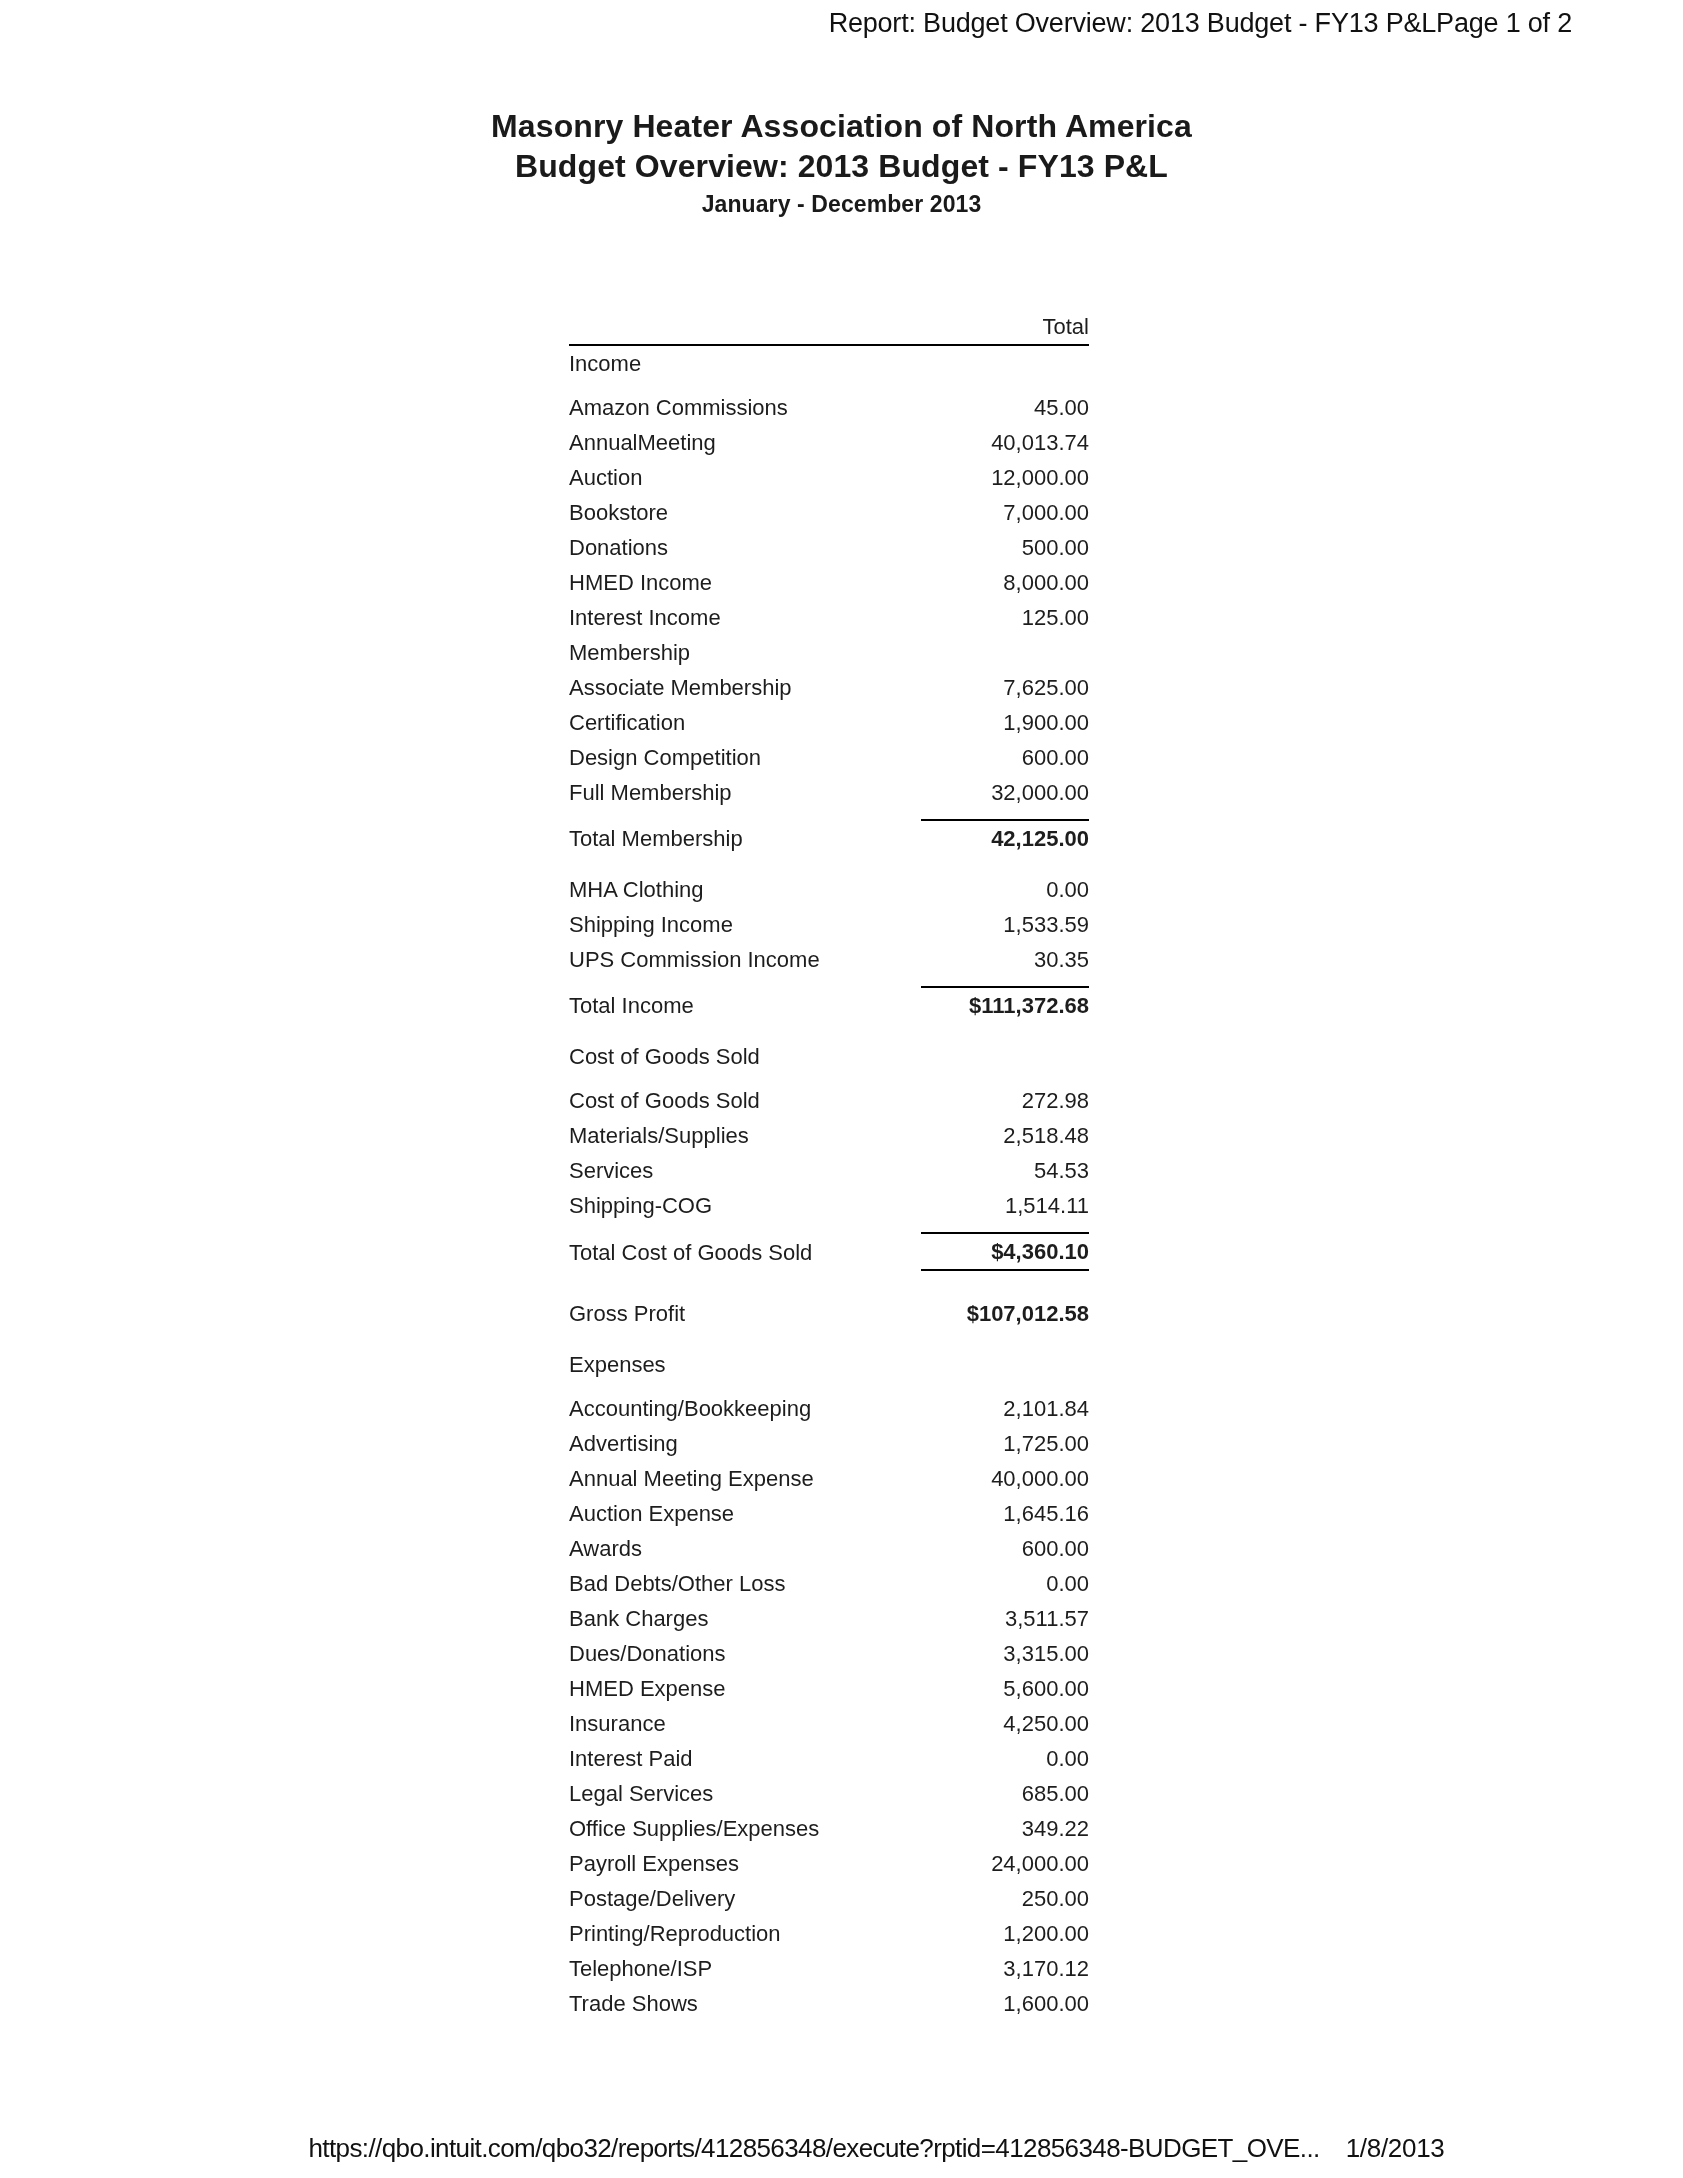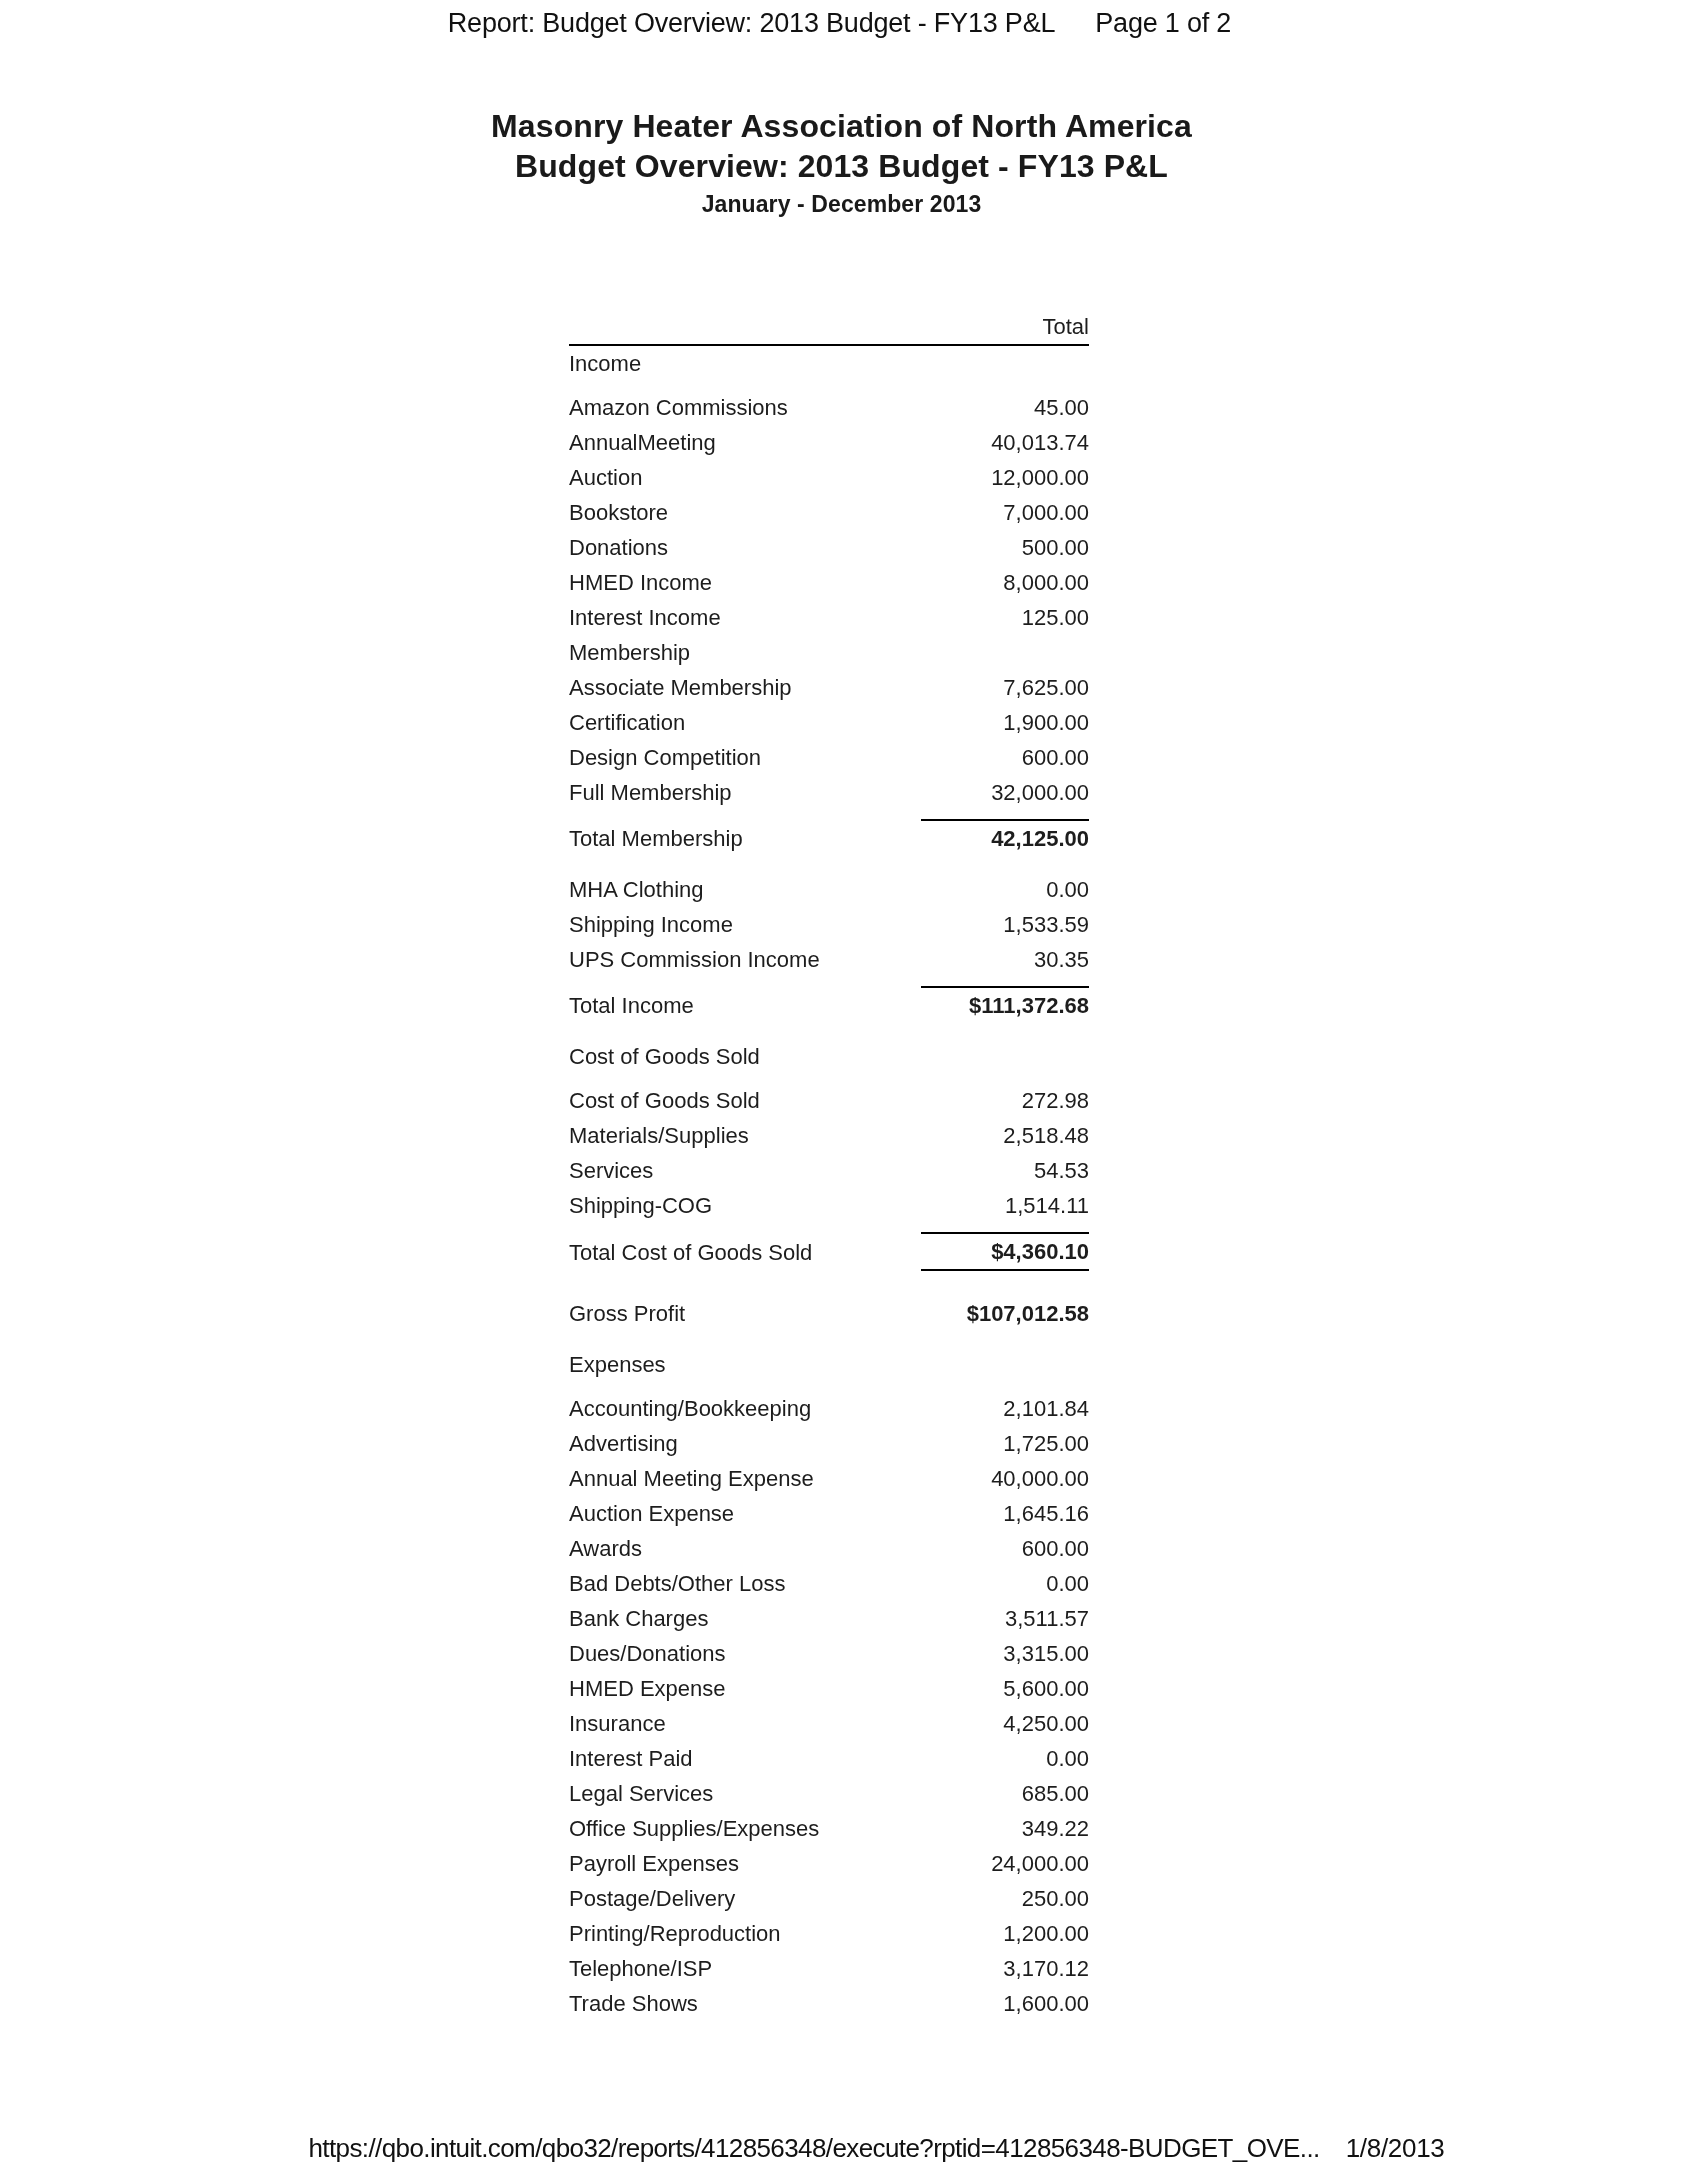--- a/index.html
+++ b/index.html
@@ -18,36 +18,35 @@
 
   
   .page-header {
     position: absolute;
     top: 0;
     left: 0;
     width: 1683px;
     height: 46px;
     display: flex;
     align-items: center;
-    justify-content: center;
+    justify-content: flex-end;
     padding: 0 111px 0 107px;
     box-sizing: border-box;
   }
   .page-header-left {
     font-size: 27px;
     letter-spacing: -0.2px;
     white-space: nowrap;
     color: #111;
   }
   .page-header-right {
     font-size: 27px;
     letter-spacing: -0.2px;
     white-space: nowrap;
     color: #111;
-    margin-left: 40px;
   }
 
   
   .report-titles {
     position: absolute;
     top: 107px;
     left: 0;
     width: 1683px;
     text-align: center;
   }

